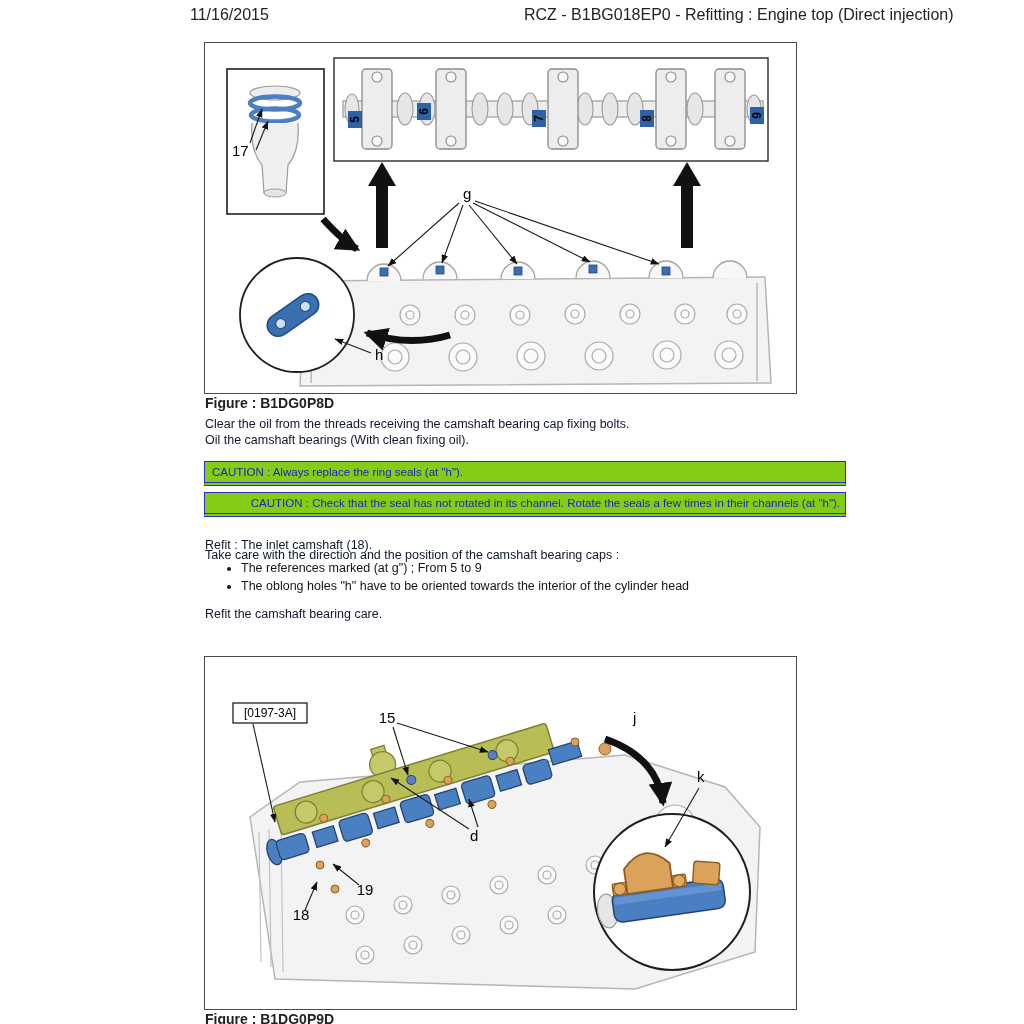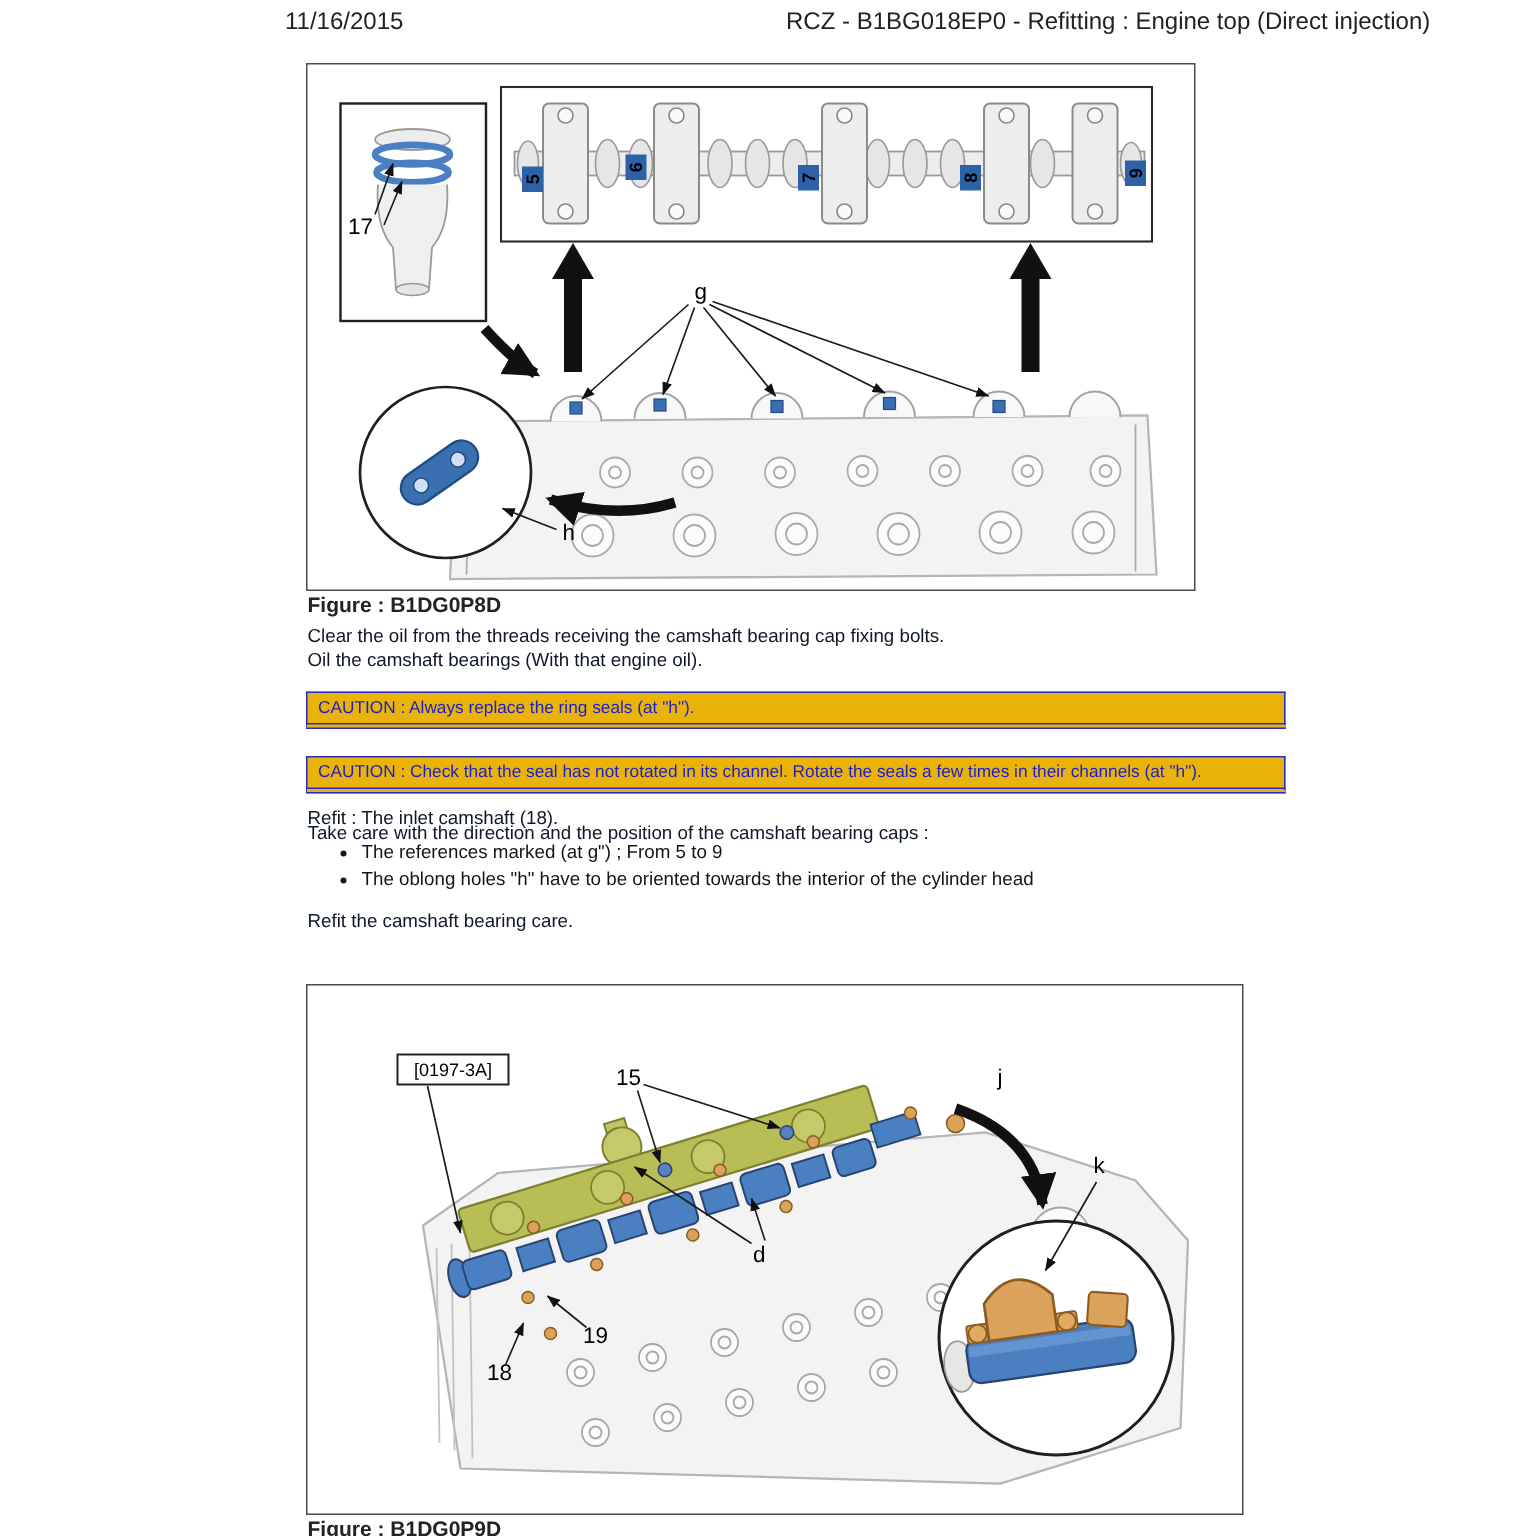--- a/index.html
+++ b/index.html
@@ -5,34 +5,34 @@
   html,body{margin:0;padding:0;background:#fff;}
   body{
     width:1024px;height:1024px;position:relative;overflow:hidden;
     font-family:"Liberation Sans", sans-serif;color:#111;
   }
   .hdr{position:absolute;top:6px;font-size:16px;color:#222;}
   .hdr-date{left:190px;}
   .hdr-title{left:524px;text-align:right;}
   .fig{position:absolute;left:204px;width:591px;background:#fff;border:1px solid #4a4a4a;}
   #fig1{top:42px;height:350px;}
-  #fig2{top:656px;height:352px;padding-left:32px;}
+  #fig2{top:656px;height:352px;}
   .fig-caption{position:absolute;left:205px;font-size:14px;font-weight:bold;color:#222;}
   #fig1cap{top:395px;}
   #fig2cap{top:1011px;}
   .para{position:absolute;left:205px;font-size:12.5px;color:#0f172a;}
   #p1{top:417px;} #p2{top:433px;}
   #p3{top:538px;} #p4{top:548px;}
   #p5{top:607px;}
   .caution{
-    position:absolute;left:204px;width:628px;background:#eab308;
+    position:absolute;left:204px;width:628px;background:#84cc16;
     border:1px solid #2b2bc8;border-bottom:4px double #2b2bc8;
-    color:#1d1dc8;font-size:11.5px;padding:4px 16px 4px 7px;
+    color:#1d1dc8;font-size:11.5px;padding:4px 5px 4px 7px;
   }
-  #c1{top:461px;} #c2{top:504px;}
+  #c1{top:461px;} #c2{top:492px;text-align:right;}
   ul.bullets{position:absolute;left:226px;top:561px;margin:0;padding-left:15px;
     font-size:12.5px;color:#151515;}
   ul.bullets li{margin-bottom:4px;}
   svg{display:block;font-family:"Liberation Sans", sans-serif;}
   svg text{fill:#000;}
 </style>
 </head>
 <body>
 
 <div class="hdr hdr-date">11/16/2015</div>
@@ -196,21 +196,21 @@
       <circle cx="103" cy="272" r="5" fill="#cfe0f2" stroke="#1d4d86" stroke-width="1"></circle>
     </g>
     <text x="170" y="317" font-size="15">h</text>
     <line x1="166" y1="310" x2="130" y2="296" stroke="#1a1a1a" stroke-width="1.1" marker-end="url(#m1)"></line>
   </g>
 </svg>
 </div>
 <div class="fig-caption" id="fig1cap">Figure : B1DG0P8D</div>
 
 <div class="para" id="p1">Clear the oil from the threads receiving the camshaft bearing cap fixing bolts.</div>
-<div class="para" id="p2">Oil the camshaft bearings (With that engine oil).</div>
+<div class="para" id="p2">Oil the camshaft bearings (With clean fixing oil).</div>
 
 <div class="caution" id="c1">CAUTION : Always replace the ring seals  (at "h").</div>
 <div class="caution" id="c2">CAUTION : Check that the seal has not rotated in its channel. Rotate the seals a few times in their channels (at "h").</div>
 
 <div class="para" id="p3">Refit : The inlet camshaft (18).</div>
 <div class="para" id="p4">Take care with the direction and the position of the camshaft bearing caps :</div>
 
 <ul class="bullets">
   <li>The references marked (at g") ; From 5 to 9</li>
   <li>The oblong holes "h" have to be oriented towards the interior of the cylinder head</li>

